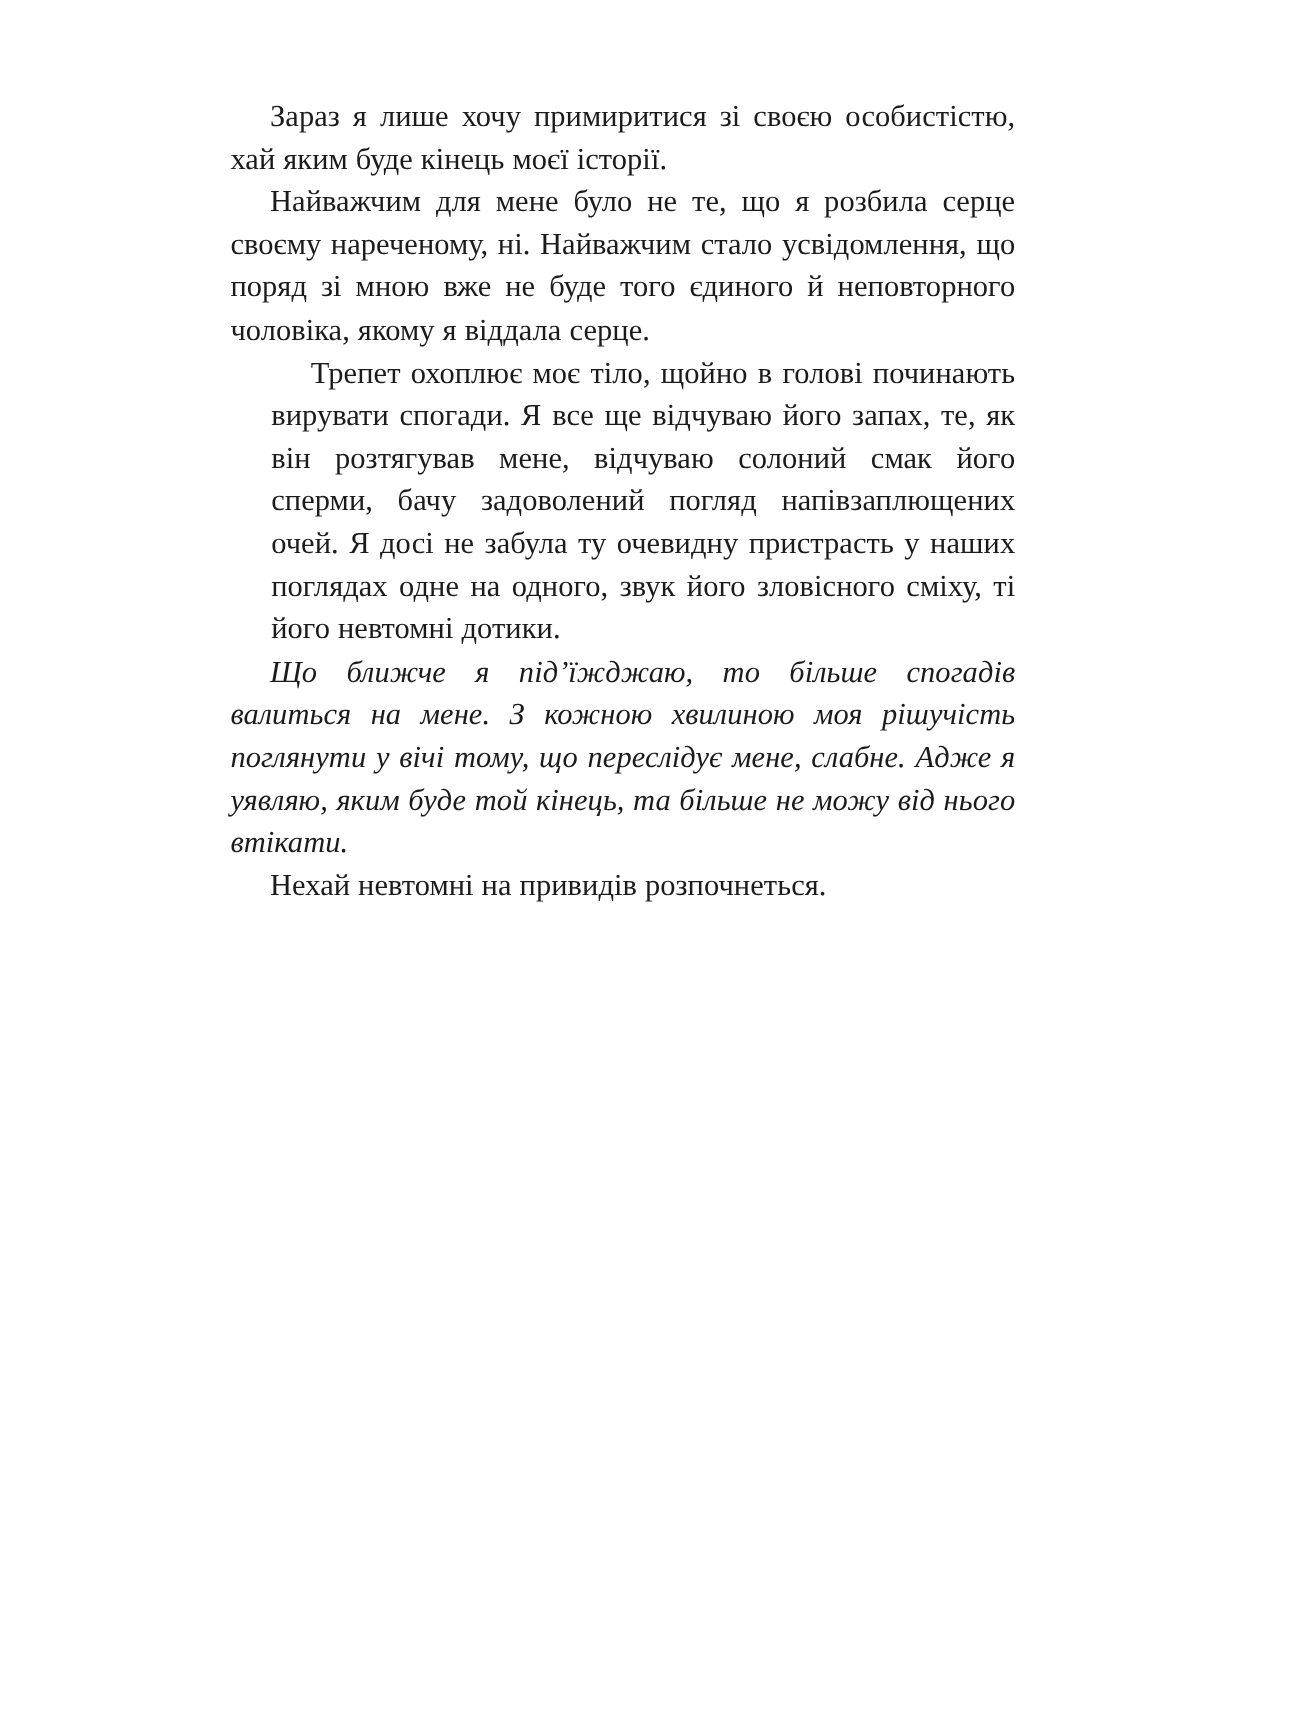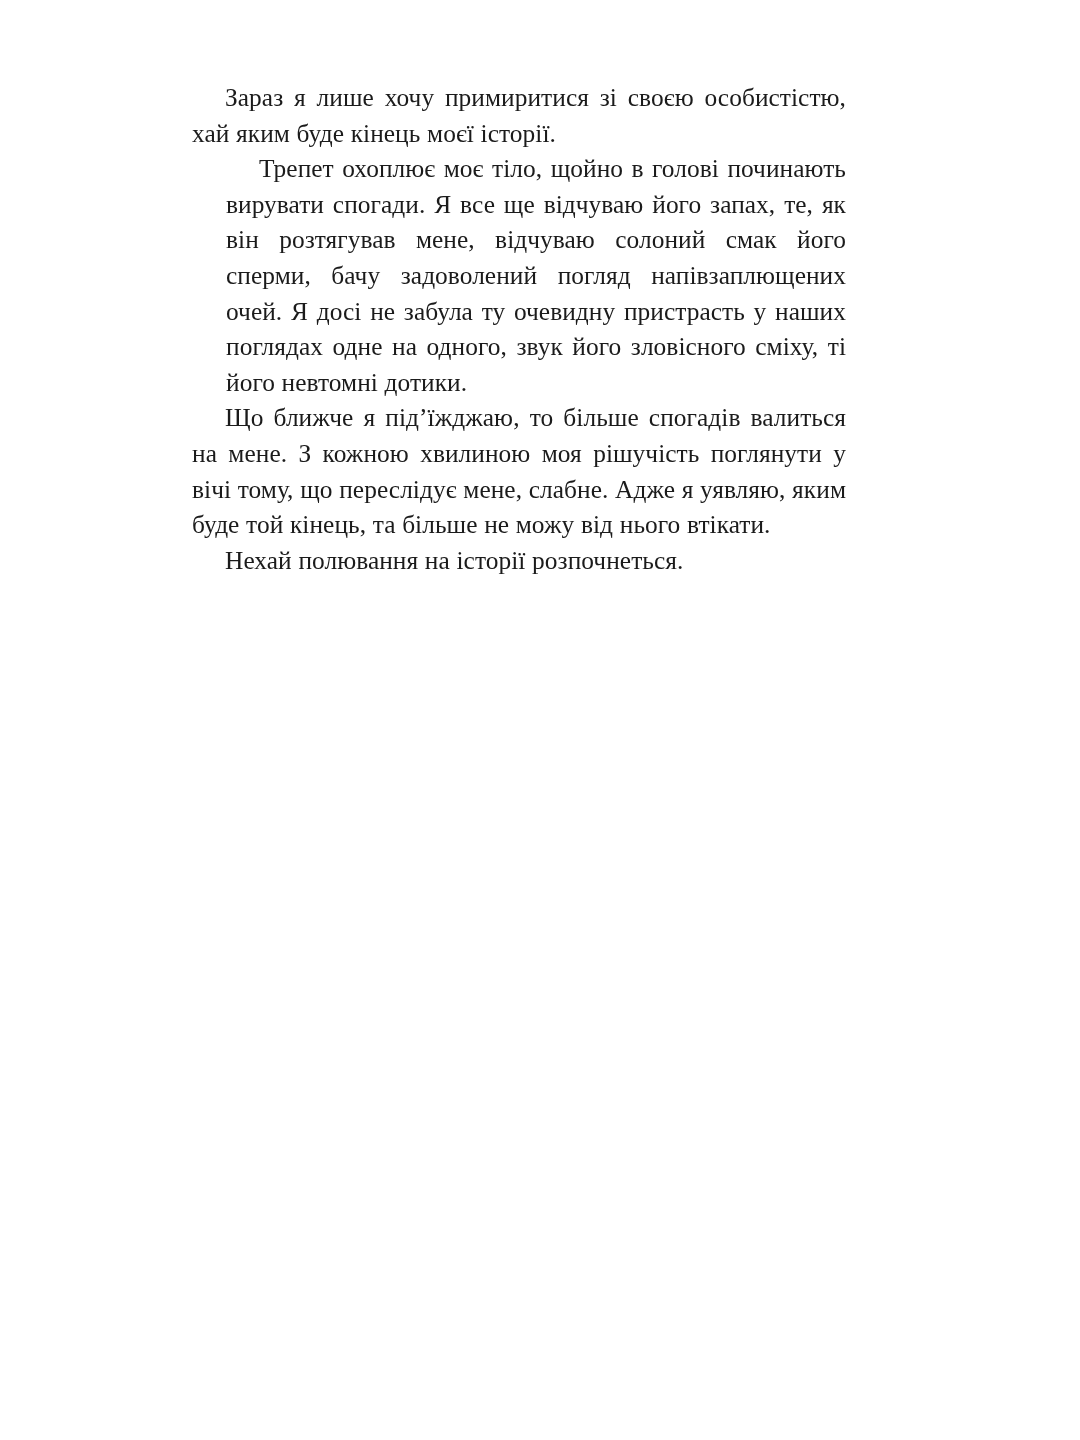--- a/index.html
+++ b/index.html
@@ -52,18 +52,19 @@
     letter-spacing: 0.002em;
   }
 </style>
 </head>
 <body style="background: rgb(255, 255, 255);">
 
 <div id="page" style="background: rgb(255, 255, 255);">
   <div id="text-block" style="color: rgb(27, 27, 27);">
 
     <p style="text-indent: 33px;">Зараз я лише хочу примиритися зі своєю особистістю, хай яким буде кінець моєї історії.</p>
+    <p style="text-indent: 33px;">Найважчим для мене було не те, що я розбила серце своєму нареченому, ні. Найважчим стало усвідомлення, що поряд зі мною вже не буде того єдиного й неповторного чоловіка, якому я віддала серце.</p>
     <p style="text-indent: 33px; margin-left: 34px;">Трепет охоплює моє тіло, щойно в голові починають вирувати спогади. Я все ще відчуваю його запах, те, як він розтягував мене, відчуваю солоний смак його сперми, бачу задоволений погляд напівзаплющених очей. Я досі не забула ту очевидну пристрасть у наших поглядах одне на одного, звук його зловісного сміху, ті його невтомні дотики.</p>
-    <p style="text-indent: 33px;">Що ближче я під’їжджаю, то більше спогадів валиться на мене. З кожною хвилиною моя рішучість поглянути у вічі тому, що переслідує мене, слабне. Адже я уявляю, яким буде той кінець, та більше не можу від нього втікати.</p>
-    <p style="text-indent: 33px;">Нехай полювання на історії розпочнеться.</p>
+    <p style="text-indent: 33px; font-style: italic;">Що ближче я під’їжджаю, то більше спогадів валиться на мене. З кожною хвилиною моя рішучість поглянути у вічі тому, що переслідує мене, слабне. Адже я уявляю, яким буде той кінець, та більше не можу від нього втікати.</p>
+    <p style="text-indent: 33px;">Нехай невтомні на привидів розпочнеться.</p>
 
   </div>
 </div>
 
 </body></html>

